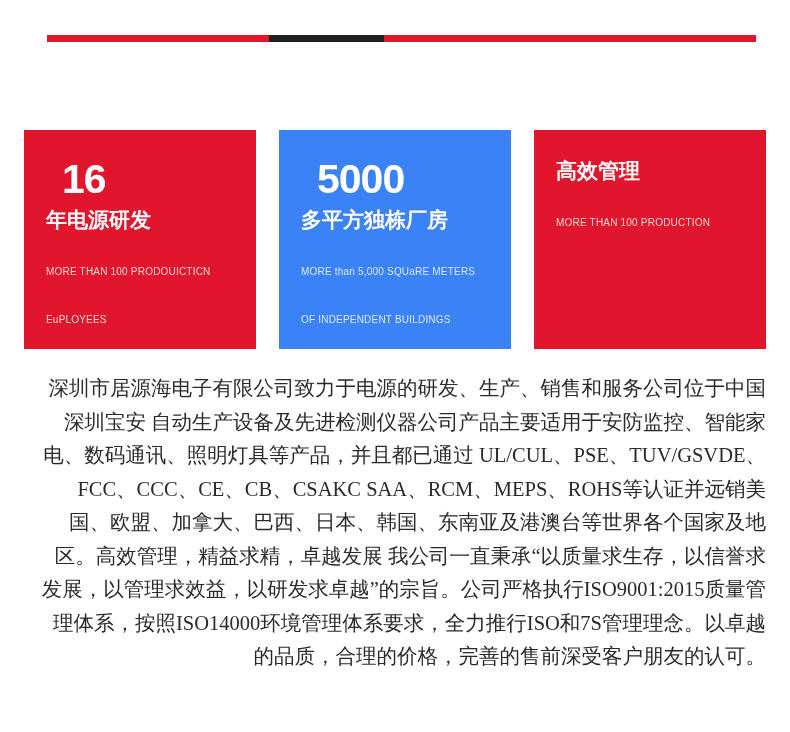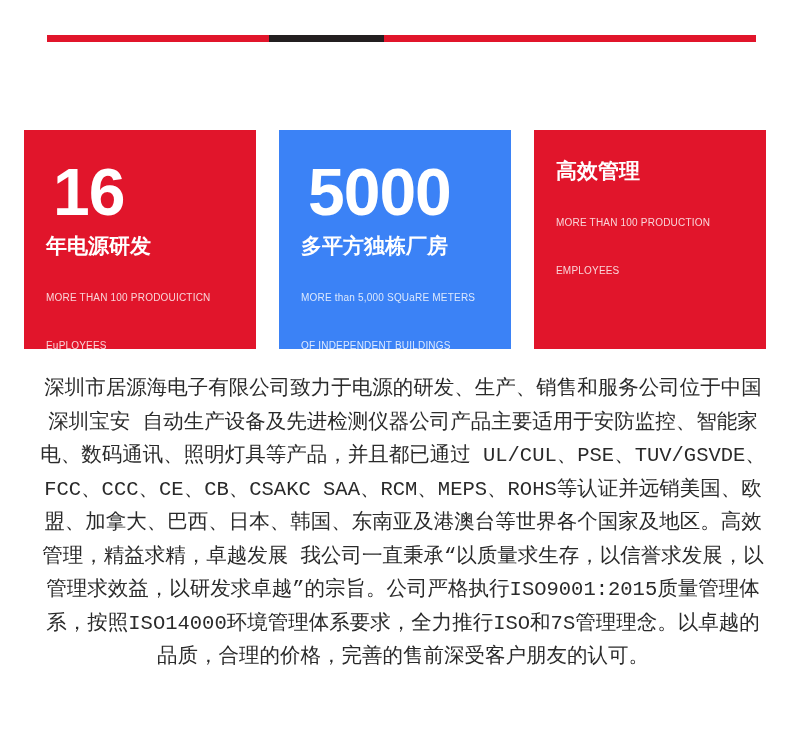--- a/index.html
+++ b/index.html
@@ -50,25 +50,25 @@
     height: 219px;
     box-sizing: border-box;
     padding: 28px 22px 0 22px;
     color: #ffffff;
     position: relative;
   }
   .card-red  { background: #e1152b; }
   .card-dark { background: #3b82f6; }
 
   .card-number {
-    font-size: 66px;
+    font-size: 41px;
     font-weight: bold;
     line-height: 1.05;
     letter-spacing: -1px;
-    margin: 0 0 6px 7px;
+    margin: 0 0 6px 16px;
     font-family: "Liberation Sans", sans-serif;
   }
   .card-title {
     font-size: 21px;
     font-weight: bold;
     line-height: 1.2;
     margin: 0 0 8px 0;
   }
   .card-sub {
     font-size: 10px;
@@ -80,23 +80,23 @@
 
   
   .body-copy {
     position: absolute;
     left: 40px;
     top: 372px;
     width: 726px;
     font-size: 20.5px;
     line-height: 33.5px;
     color: #2a2a2a;
-    text-align: center;
+    text-align: right;
     white-space: pre-wrap;
-    font-family: Liberation Mono, monospace;
+    font-family: Liberation Serif, serif;
   }
 </style>
 </head>
 <body>
 
 <div class="page">
 
   <div class="top-rule">
     <div class="seg seg-red-left"></div>
     <div class="seg seg-dark"></div>
@@ -120,21 +120,20 @@
       <div class="card-sub">
         <div>MORE than 5,000 SQUaRE METERS</div>
         <div>OF INDEPENDENT BUILDINGS</div>
       </div>
     </div>
 
     <div class="card card-red">
       <div class="card-title">高效管理</div>
       <div class="card-sub">
         <div>MORE THAN 100 PRODUCTION</div>
-        <div>EMPLOYEES</div>
       </div>
     </div>
 
   </div>
 
   <div class="body-copy">深圳市居源海电子有限公司致力于电源的研发、生产、销售和服务公司位于中国深圳宝安 自动生产设备及先进检测仪器公司产品主要适用于安防监控、智能家电、数码通讯、照明灯具等产品，并且都已通过 UL/CUL、PSE、TUV/GSVDE、FCC、CCC、CE、CB、CSAKC SAA、RCM、MEPS、ROHS等认证并远销美国、欧盟、加拿大、巴西、日本、韩国、东南亚及港澳台等世界各个国家及地区。高效管理，精益求精，卓越发展 我公司一直秉承“以质量求生存，以信誉求发展，以管理求效益，以研发求卓越”的宗旨。公司严格执行ISO9001:2015质量管理体系，按照ISO14000环境管理体系要求，全力推行ISO和7S管理理念。以卓越的品质，合理的价格，完善的售前深受客户朋友的认可。</div>
 
 </div>
 
 </body></html>

